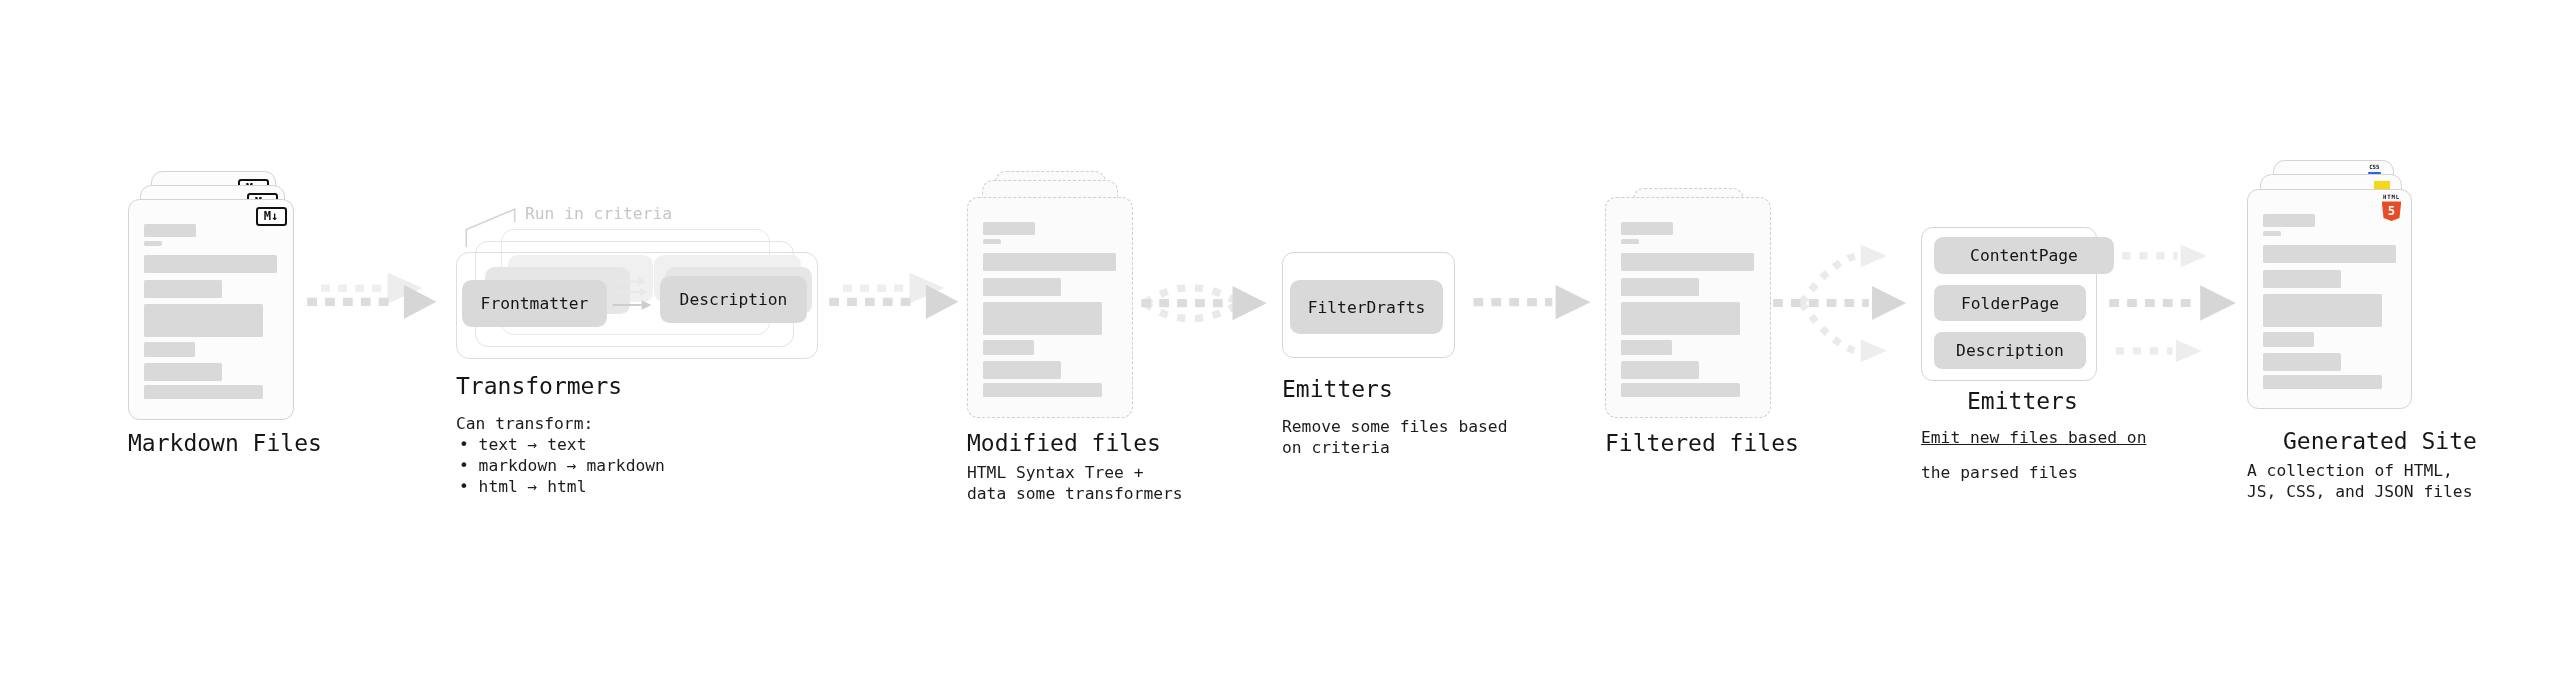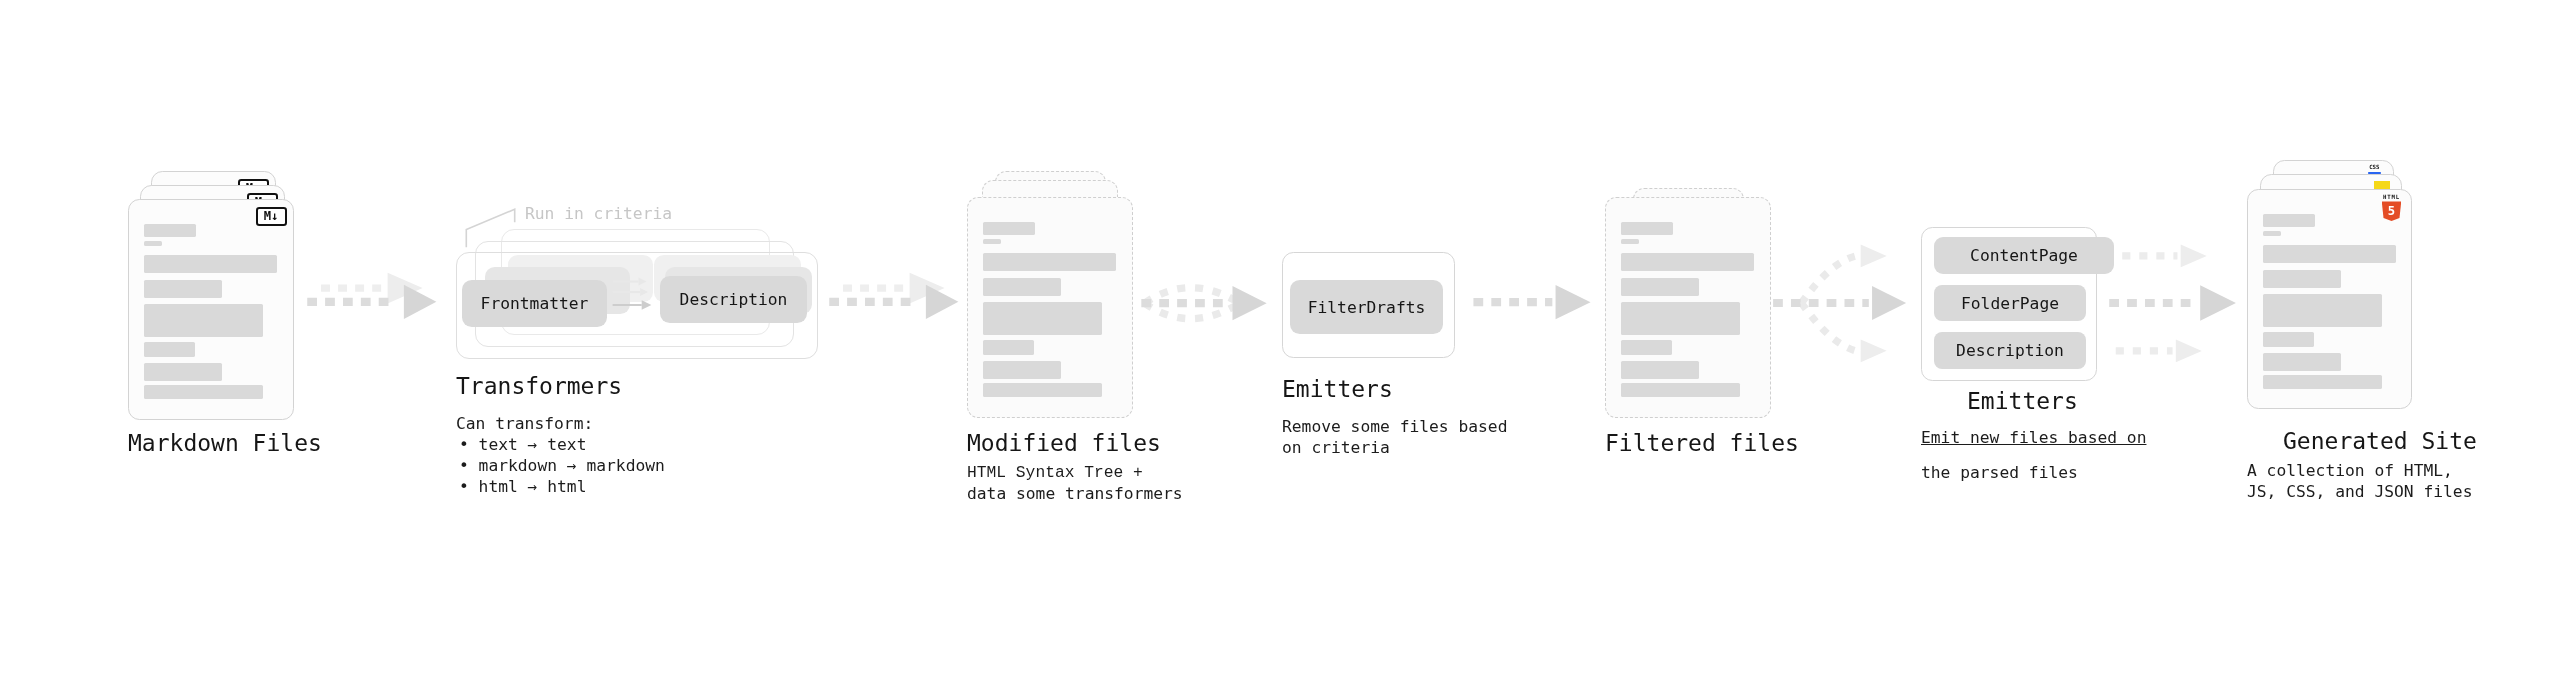--- a/index.html
+++ b/index.html
@@ -125,21 +125,21 @@
       <div class="bar" style="top:24.4px;width:52px;height:12.2px;"></div>
       <div class="bar" style="top:41px;width:18px;height:4.9px;"></div>
       <div class="bar" style="top:55px;width:133px;height:18px;"></div>
       <div class="bar" style="top:80px;width:78px;height:18px;"></div>
       <div class="bar" style="top:104px;width:119px;height:32.5px;"></div>
       <div class="bar" style="top:142px;width:51px;height:14.6px;"></div>
       <div class="bar" style="top:163px;width:78px;height:18px;"></div>
       <div class="bar" style="top:185px;width:119px;height:14px;"></div>
     </div>
     <div class="node-title" style="left:967px;top:430px;">Modified files</div>
-    <div class="node-sub" style="left:967px;top:462px;font-family:Liberation Mono, monospace;">HTML Syntax Tree +</div>
+    <div class="node-sub" style="left:967px;top:462px;">HTML Syntax Tree +</div>
     <div class="node-sub" style="left:967px;top:483px;">data some transformers</div>
   </div>
 
   <svg class="arrow" style="left:1138px;top:269px;" width="132" height="70" viewBox="0 0 162 86">
     <path d="M8,42 Q60,6 118,38" fill="none" stroke="#eaeaea" stroke-width="9" stroke-dasharray="10 12"></path>
     <path d="M8,42 Q60,78 118,46" fill="none" stroke="#eaeaea" stroke-width="9" stroke-dasharray="10 12"></path>
     <line x1="4" y1="42" x2="112" y2="42" stroke="#dcdcdc" stroke-width="10" stroke-dasharray="12 10"></line>
     <polygon points="116,21 116,63 158,42" fill="#d6d6d6"></polygon>
   </svg>
 

